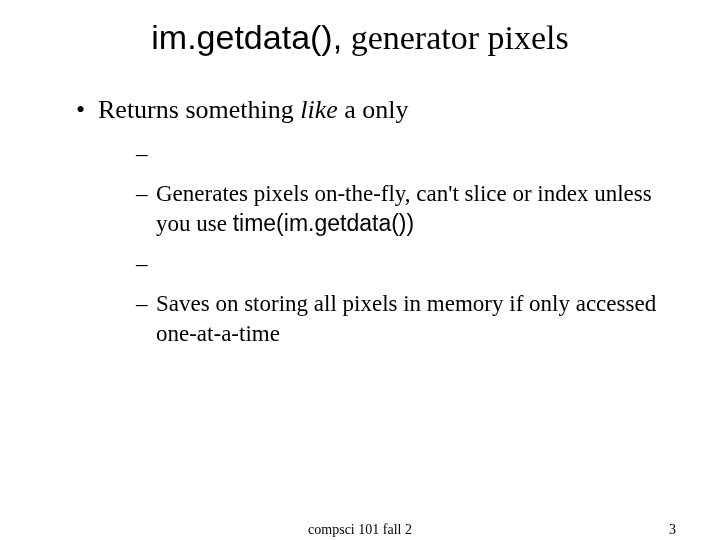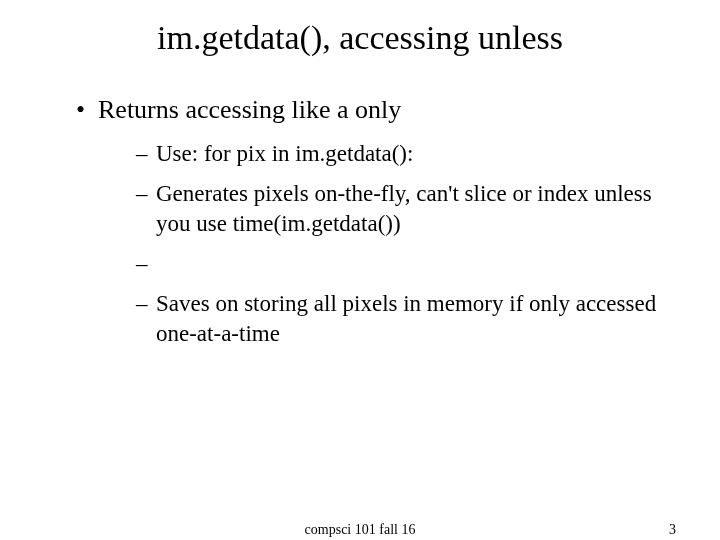--- a/index.html
+++ b/index.html
@@ -11,33 +11,33 @@
     color: #000;
     position: relative;
     padding: 18px 40px 0 40px;
   }
   .title {
     font-size: 34px;
     text-align: center;
     line-height: 1.15;
     margin-bottom: 38px;
   }
-  .mono { font-family: Liberation Serif, serif; }
+  .mono { font-family: Liberation Sans, sans-serif; }
   .bullet-row {
     display: flex;
     align-items: baseline;
     font-size: 26px;
     margin-left: 36px;
     margin-bottom: 14px;
   }
   .bullet-row .dot {
     width: 22px;
     flex-shrink: 0;
   }
-  .italic { }
+  .italic { font-style: italic; }
   .sub-list {
     margin-left: 96px;
     font-size: 23px;
   }
   .sub-item {
     display: flex;
     align-items: baseline;
     margin-bottom: 10px;
     line-height: 1.3;
   }
@@ -62,38 +62,35 @@
   .footer-right {
     position: absolute;
     right: 44px;
   }
 </style>
 </head>
 <body>
 
 <div class="title">
   <div>
-    <span class="mono">im.getdata(),</span><span> accessing unless</span>
+    <span class="mono">im.getdata(),</span><span> generator pixels</span>
   </div>
 </div>
 
 <div class="bullet-row">
   <span class="dot">•</span>
   <span>
-    <span>Returns accessing </span><span class="italic">like</span><span> a only</span>
+    <span>Returns something </span><span class="italic">like</span><span> a only</span>
   </span>
 </div>
 
 <div class="sub-list">
 
   <div class="sub-item">
     <span class="dash">–</span>
-    <span class="sub-text">
-      <span>Use: </span><span class="mono">for pix in im.getdata():</span>
-    </span>
   </div>
 
   <div class="sub-item">
     <span class="dash">–</span>
     <span class="sub-text">
       <span>Generates pixels on-the-fly, can't slice or index unless you use </span><span class="mono">time(im.getdata())</span>
     </span>
   </div>
 
   <div class="sub-item">
@@ -101,15 +98,15 @@
   </div>
 
   <div class="sub-item">
     <span class="dash">–</span>
     <span class="sub-text">Saves on storing all pixels in memory if only accessed one-at-a-time</span>
   </div>
 
 </div>
 
 <div class="footer">
-  <span class="footer-center">compsci 101 fall 16</span>
+  <span class="footer-center">compsci 101 fall 2</span>
   <span class="footer-right">3</span>
 </div>
 
 </body></html>

